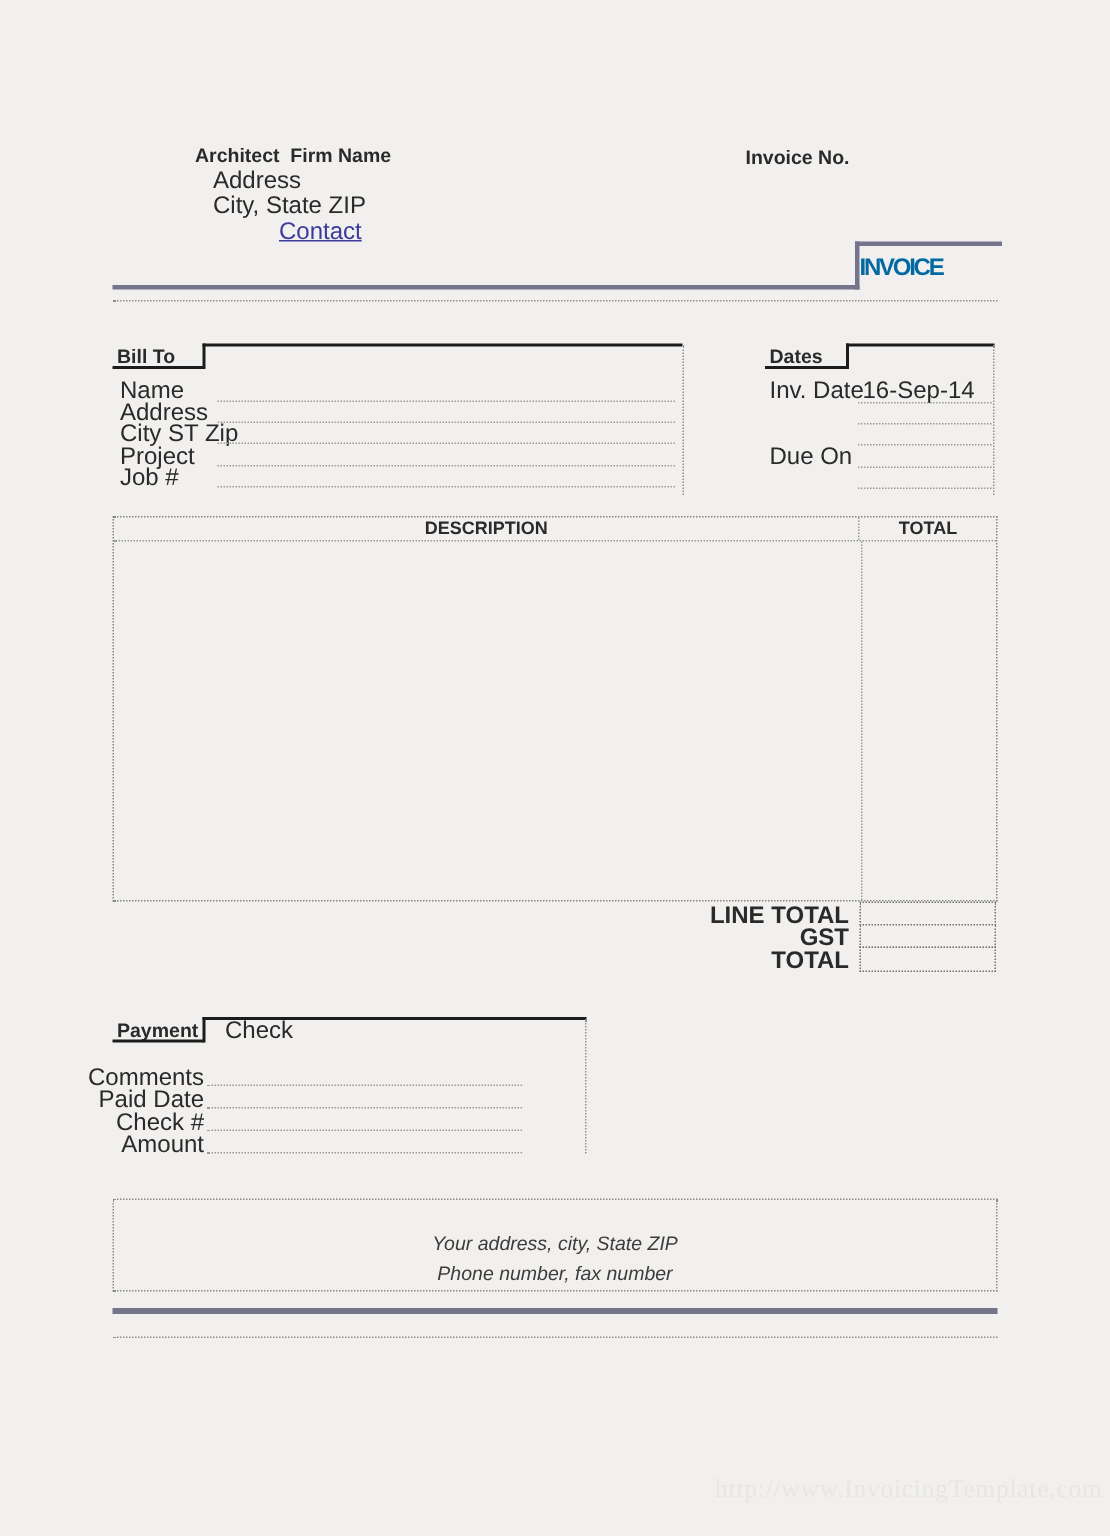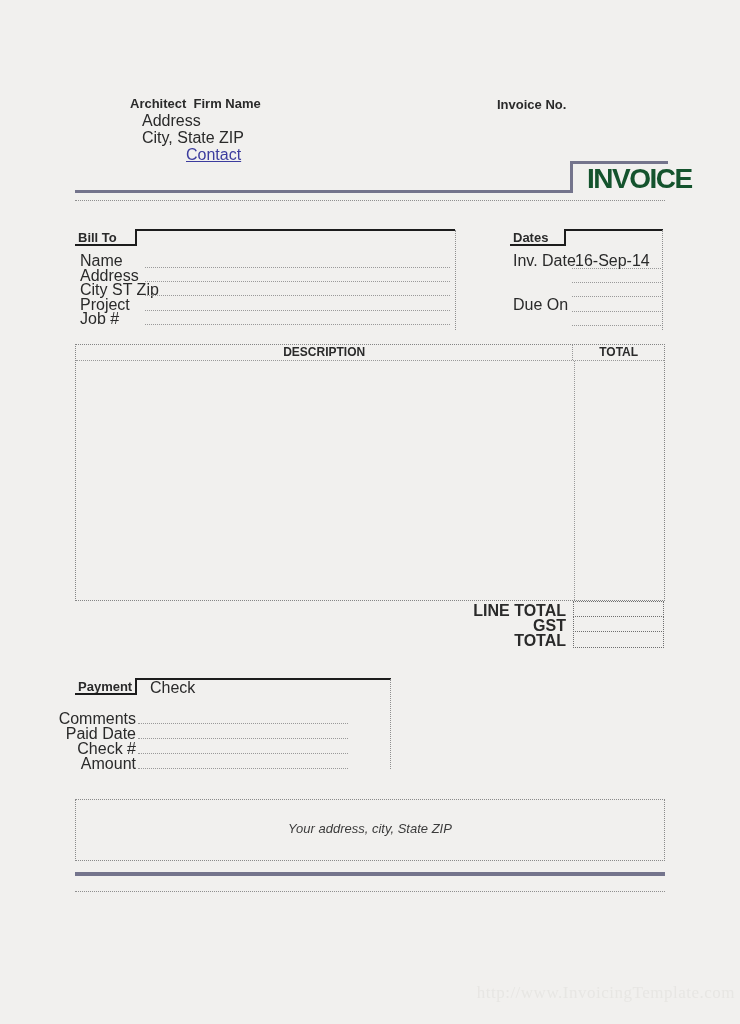--- a/index.html
+++ b/index.html
@@ -14,22 +14,22 @@
   .right { text-align:right; }
   .dotted-h { border-top:1px dotted #8f8f8f; height:0; }
   .dotted-v { border-left:1px dotted #8f8f8f; width:0; }
   .blackbar { background:#1c1c1c; }
   .slate { background:#74748c; }
   .fieldline { border-bottom:1px dotted #9a9a9a; height:0; }
   .link { color:#3c3c9e; text-decoration:underline; cursor:pointer;margin-left:44px; }
 
   .invoice-box { left:570px; top:161px; width:98px; height:32px;
     border-top:3px solid #74748c; border-left:3px solid #74748c;
-    font-weight:bold; font-size:28px; letter-spacing:-1.5px; line-height:30px;
-    color:#14532d; padding-left:14px; }
+    font-weight:bold; font-size:16px; letter-spacing:-1.5px; line-height:30px;
+    color:#0369a1; padding-left:0; }
 
   .items-table { left:75px; top:344px; width:590px; height:257px; border:1px dotted #858585; }
   .items-header { display:flex; height:16px; border-bottom:1px dotted #999; font-weight:bold; font-size:12px; line-height:15px; }
   .col-desc { width:498px; text-align:center; }
   .col-total { width:92px; text-align:center; border-left:1px dotted #999; }
   .table-vdiv { position:absolute; left:498px; top:16px; bottom:0; border-left:1px dotted #999; }
 
   .totals-box { border:1px dotted #6f6f6f; width:91px; height:16px; background:#f1f0ee; }
   .office-box { left:452px; top:734px; width:213px; height:49px; border:1px dotted #8a8a8a;
     font-size:13px; padding:3px 5px; }
@@ -124,20 +124,21 @@
   <div class="abs fs12 right" style="left:46px; top:757px; width:90px;">Amount</div>
 
   <div class="abs fs12 fieldline" style="left:138px; top:712px; width:210px; height:12px;"></div>
   <div class="abs fs12 fieldline" style="left:138px; top:727px; width:210px; height:12px;"></div>
   <div class="abs fs12 fieldline" style="left:138px; top:742px; width:210px; height:12px;"></div>
   <div class="abs fs12 fieldline" style="left:138px; top:757px; width:210px; height:12px;"></div>
 
 
   <div class="abs footer-box">
     <div class="footer-line" style="top:21px;">Your address, city, State ZIP</div>
+    <div class="footer-line" style="top:41px;">Phone number, fax number</div>
   </div>
 
   <div class="abs slate" style="left:75px; top:872px; width:590px; height:4px;"></div>
   <div class="abs dotted-h" style="left:75px; top:891px; width:590px;"></div>
 
   <div class="abs watermark">http://www.InvoicingTemplate.com</div>
 
 </div>
 
 </body></html>

